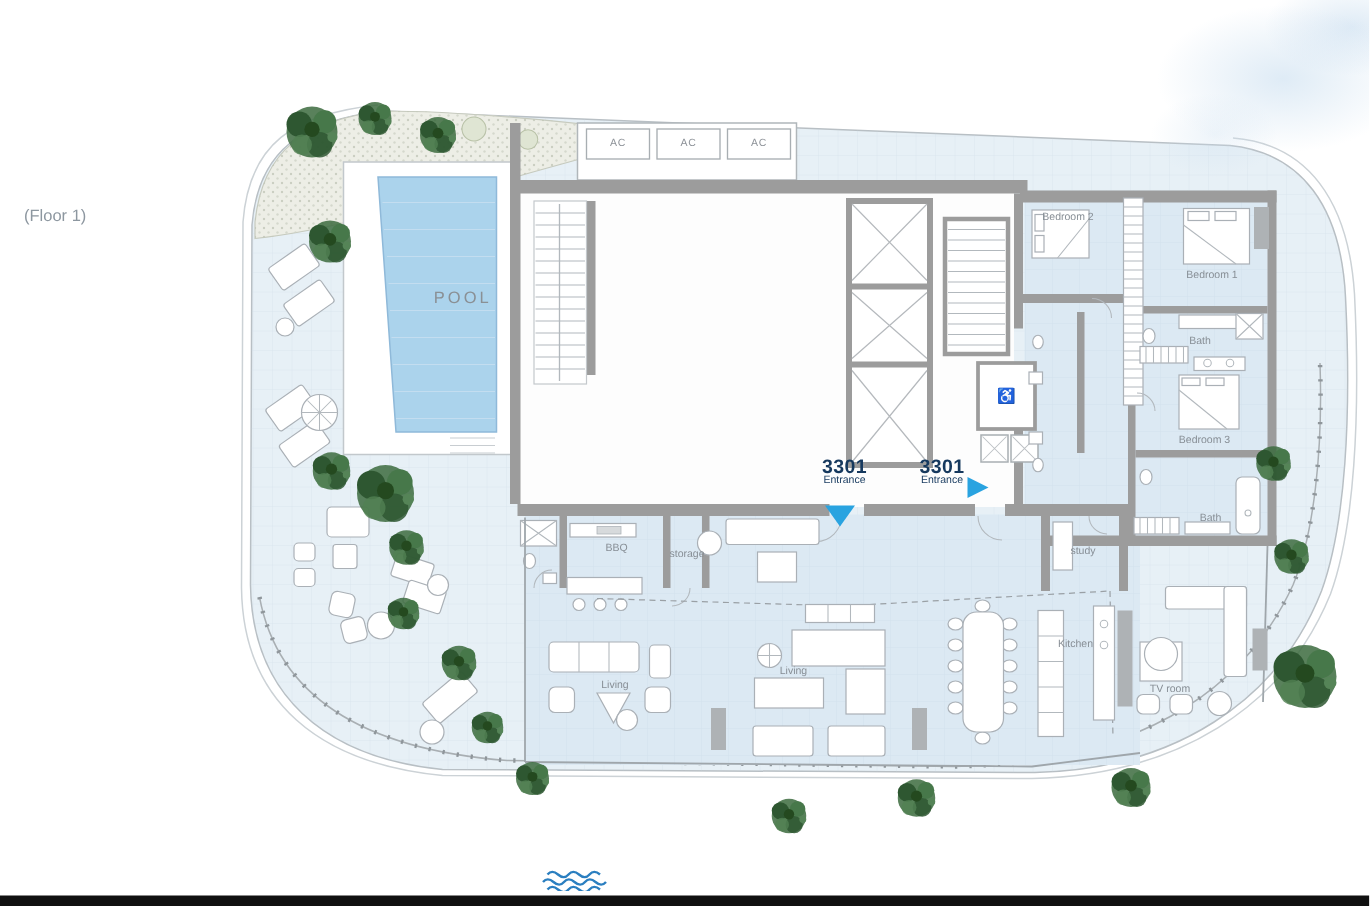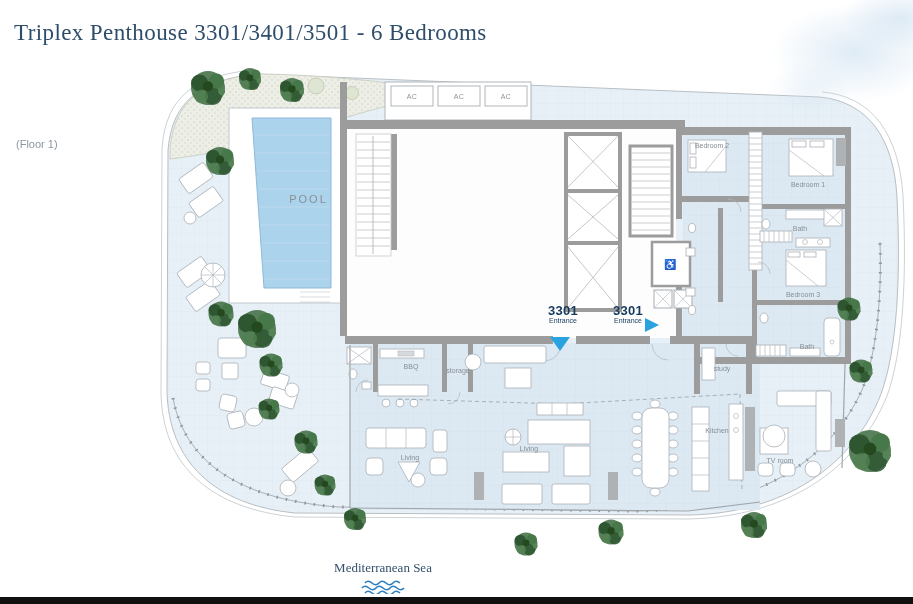--- a/index.html
+++ b/index.html
@@ -348,21 +348,20 @@
       <use href="#treeDef" transform="translate(861,371) scale(1.15)"></use>
       <use href="#treeDef" transform="translate(849,309) scale(1.15)"></use>
     </g>
 
     <g>
       <polygon points="550,337 570,337 560,351" style="fill:var(--arrow,#29a3e0)"></polygon>
       <polygon points="645,318 645,332 659,325" style="fill:var(--arrow,#29a3e0)"></polygon>
     </g>
   </svg>
 
-  <div class="title">Triplex Penthouse 3301/3401/3501 - 6 Bedrooms</div>
   <div class="floor">(Floor 1)</div>
 
   <div class="poollabel" style="left:288px;top:199px;">POOL</div>
 
   <div class="aclabel" style="left:412px;top:96px;">AC</div>
   <div class="aclabel" style="left:459px;top:96px;">AC</div>
   <div class="aclabel" style="left:506px;top:96px;">AC</div>
 
   <div class="rlabel" style="left:712px;top:145px;">Bedroom 2</div>
   <div class="rlabel" style="left:808px;top:184px;">Bedroom 1</div>
@@ -381,21 +380,20 @@
 
   <div class="entr" style="left:531px;top:305px;">
     <div class="unit">3301</div>
     <div class="lab">Entrance</div>
   </div>
   <div class="entr" style="left:596px;top:305px;">
     <div class="unit">3301</div>
     <div class="lab">Entrance</div>
   </div>
 
-  <div class="sea">Mediterranean Sea</div>
   <svg class="waves" width="44" height="14" viewBox="0 0 44 14">
     <path d="M4,3 q3,-3.5 7,0 t7,0 t7,0 t7,0 t7,0" fill="none" style="stroke:var(--wave,#2b7fc0)" stroke-width="1.6"></path>
     <path d="M1,8 q3,-3.5 7,0 t7,0 t7,0 t7,0 t7,0 t7,0" fill="none" style="stroke:var(--wave,#2b7fc0)" stroke-width="1.6"></path>
     <path d="M4,13 q3,-3.5 7,0 t7,0 t7,0 t7,0 t7,0" fill="none" style="stroke:var(--wave,#2b7fc0)" stroke-width="1.6"></path>
   </svg>
 
   <div class="watercolor"></div>
   <div class="bottombar"></div>
 </div>
 

